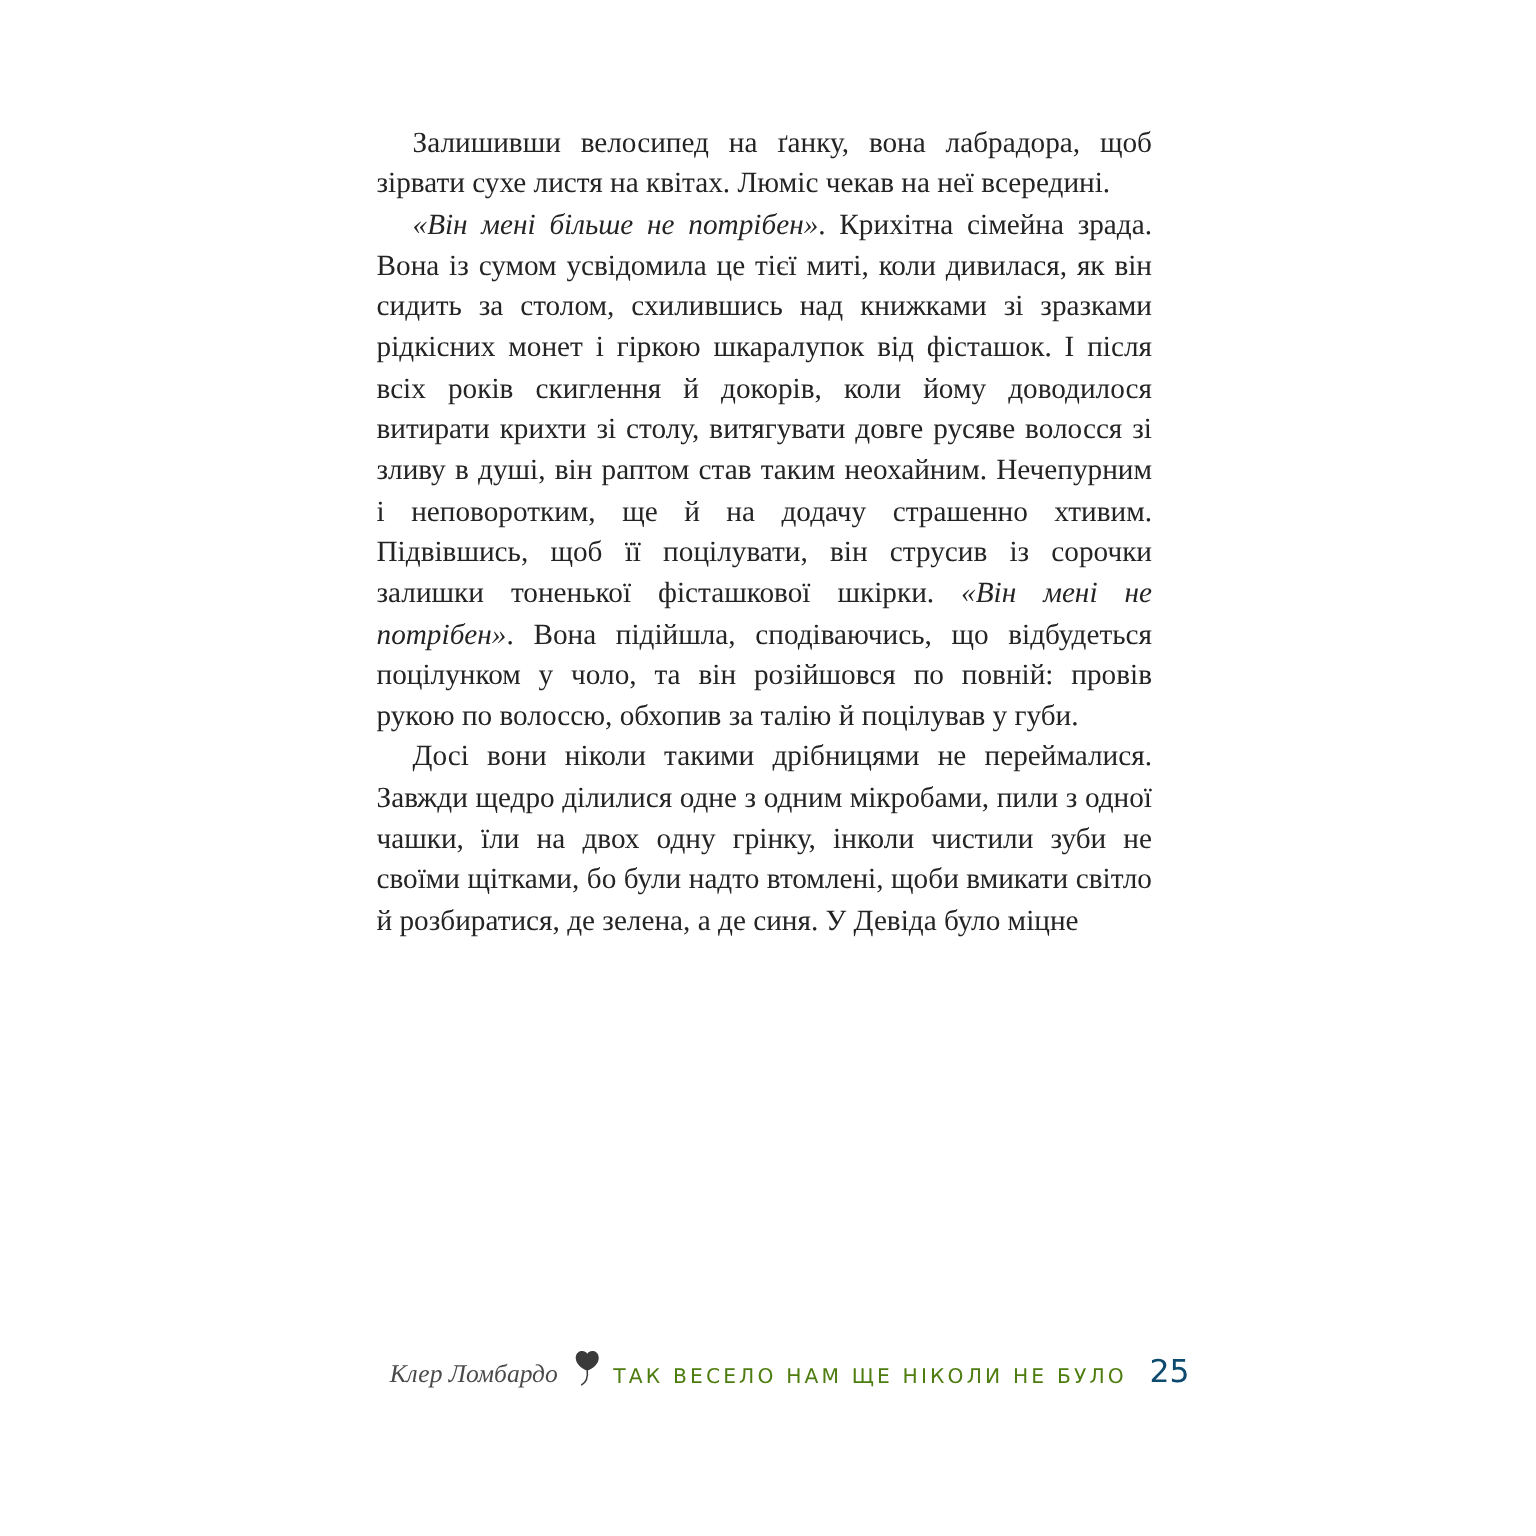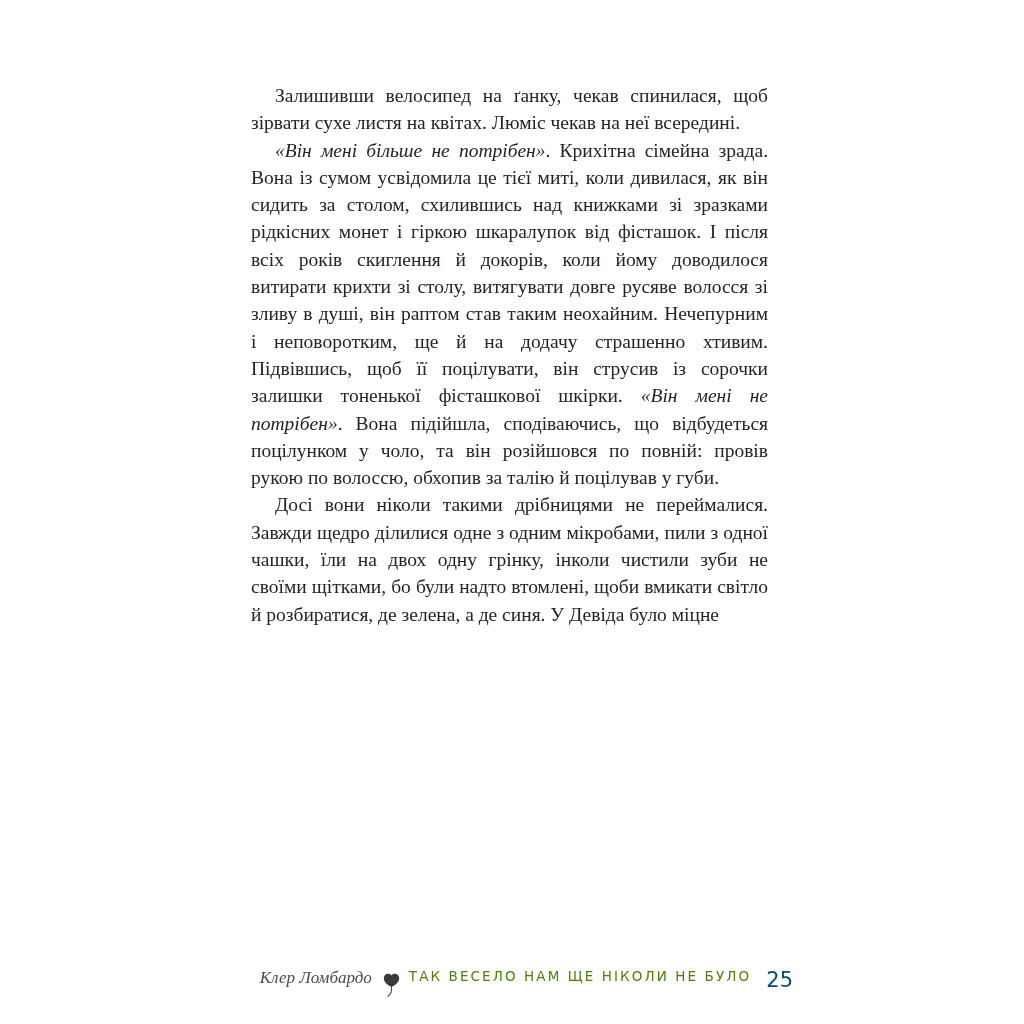--- a/index.html
+++ b/index.html
@@ -31,24 +31,24 @@
   }
   .para {
     margin: 0;
     text-indent: 24px;
   }
   .para .seg-italic {
     font-style: italic;
   }
   .footer {
     position: absolute;
-    top: 968px;
+    top: 895px;
     right: 231px;
     display: flex;
-    align-items: flex-start;
+    align-items: flex-end;
     white-space: nowrap;
   }
   .footer-author {
     font-family: "Liberation Serif", serif;
     font-style: italic;
     font-size: 17px;
     color: #4a4a4a;
   }
   .leaf-icon {
     display: inline-block;
@@ -67,21 +67,21 @@
     color: #0c4a6e;
     margin-left: 15px;
   }
 </style>
 </head>
 <body>
 
 <div class="page">
 
   <div class="text-block">
-      <p class="para"><span class="seg-normal">Залишивши велосипед на ґанку, чекав спинилася, щоб зірвати сухе листя на квітах. Люміс чекав на неї всередині.</span></p>
+      <p class="para"><span class="seg-normal">Залишивши велосипед на ґанку, вона лабрадора, щоб зірвати сухе листя на квітах. Люміс чекав на неї всередині.</span></p>
       <p class="para"><span class="seg-italic">«Він мені більше не потрібен»</span><span class="seg-normal">. Крихітна сімейна зрада. Вона із сумом усвідомила це тієї миті, коли дивилася, як він сидить за столом, схилившись над книжками зі зразками рідкісних монет і гіркою шкаралупок від фісташок. І після всіх років скиглення й докорів, коли йому доводилося витирати крихти зі столу, витягувати довге русяве волосся зі зливу в душі, він раптом став таким неохайним. Нечепурним і неповоротким, ще й на додачу страшенно хтивим. Підвівшись, щоб її поцілувати, він струсив із сорочки залишки тоненької фісташкової шкірки. </span><span class="seg-italic">«Він мені не потрібен»</span><span class="seg-normal">. Вона підійшла, сподіваючись, що відбудеться поцілунком у чоло, та він розійшовся по повній: провів рукою по волоссю, обхопив за талію й поцілував у губи.</span></p>
       <p class="para"><span class="seg-normal">Досі вони ніколи такими дрібницями не переймалися. Завжди щедро ділилися одне з одним мікробами, пили з одної чашки, їли на двох одну грінку, інколи чистили зуби не своїми щітками, бо були надто втомлені, щоби вмикати світло й розбиратися, де зелена, а де синя. У Девіда було міцне</span></p>
     </div>
 
   <div class="footer">
     <span class="footer-author">Клер Ломбардо</span>
     <span class="leaf-icon">
       <svg width="17" height="27" viewBox="0 0 20 30" aria-hidden="true">
         <path d="M10 3.2 C9 1.5 7.4 0.9 5.4 1.1 C2.4 1.5 0.7 4.1 1 7.1 C1.4 11 5 14.6 10 16.6 C15 14.6 18.6 11 19 7.1 C19.3 4.1 17.6 1.5 14.6 1.1 C12.6 0.9 11 1.5 10 3.2 Z" fill="#3a3a3a"></path>
         <path d="M10 16.6 C10.6 21 9.7 25 5.6 27.6" stroke="#3a3a3a" stroke-width="1.2" fill="none" stroke-linecap="round"></path>

